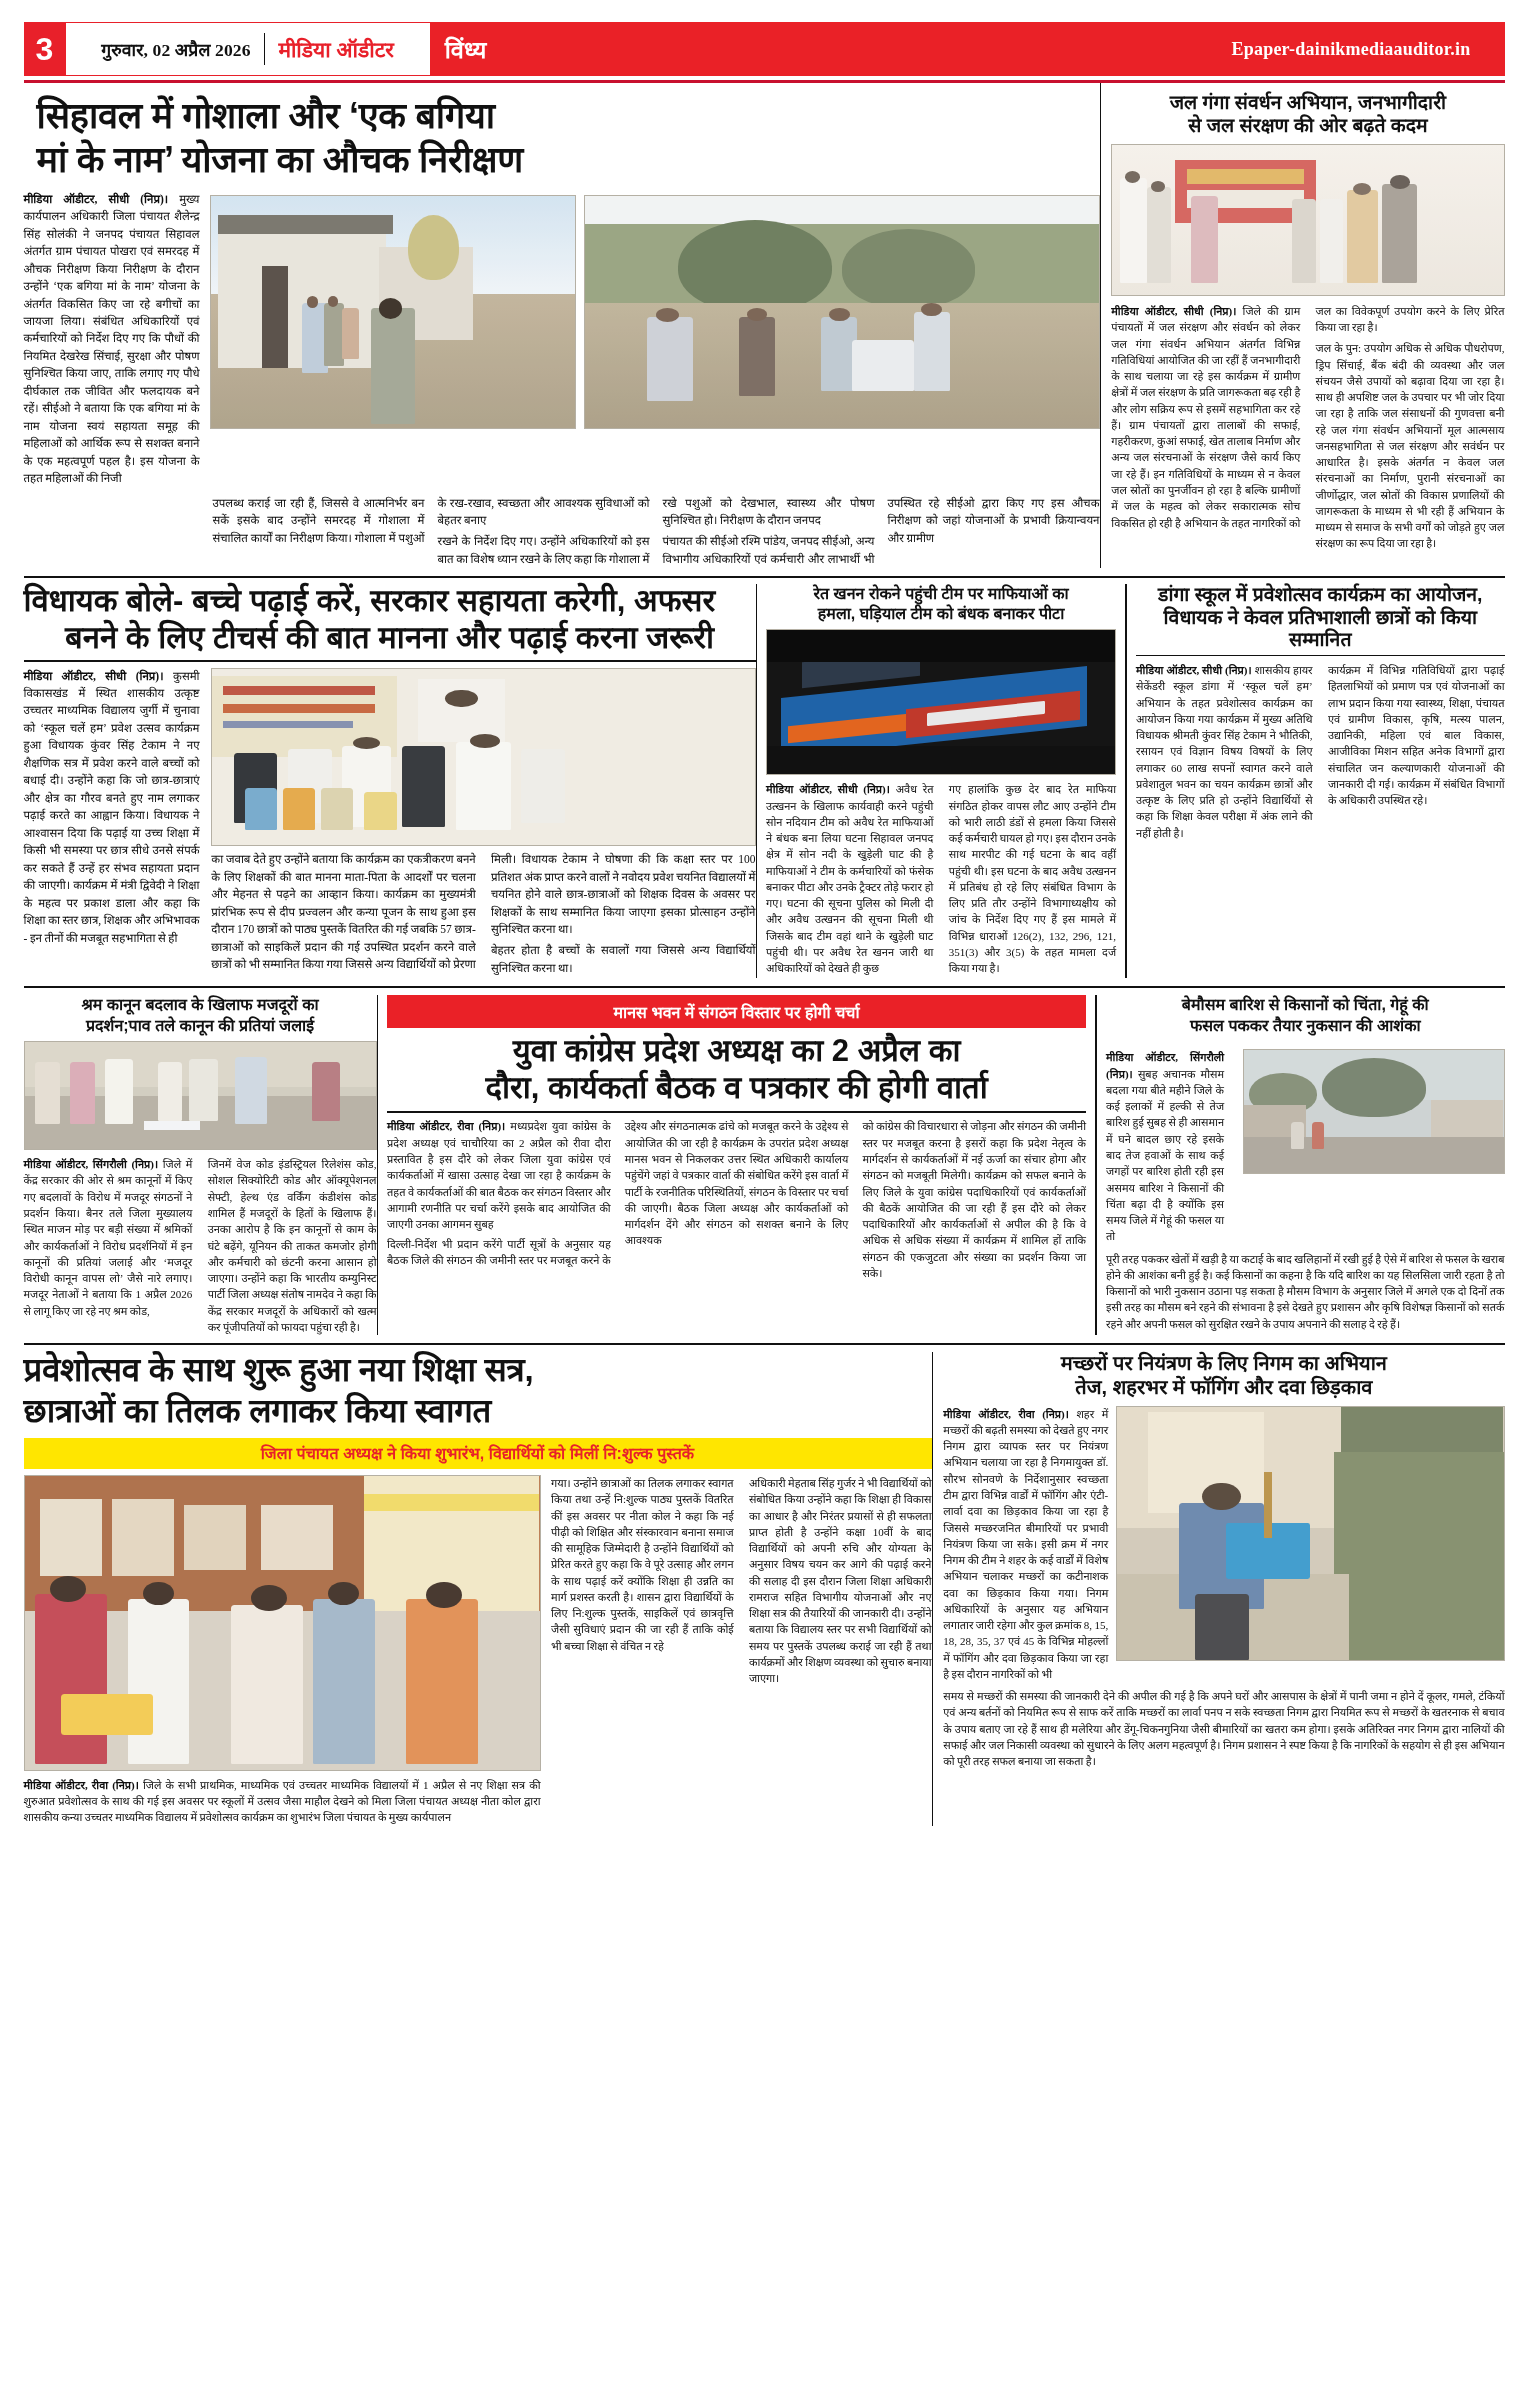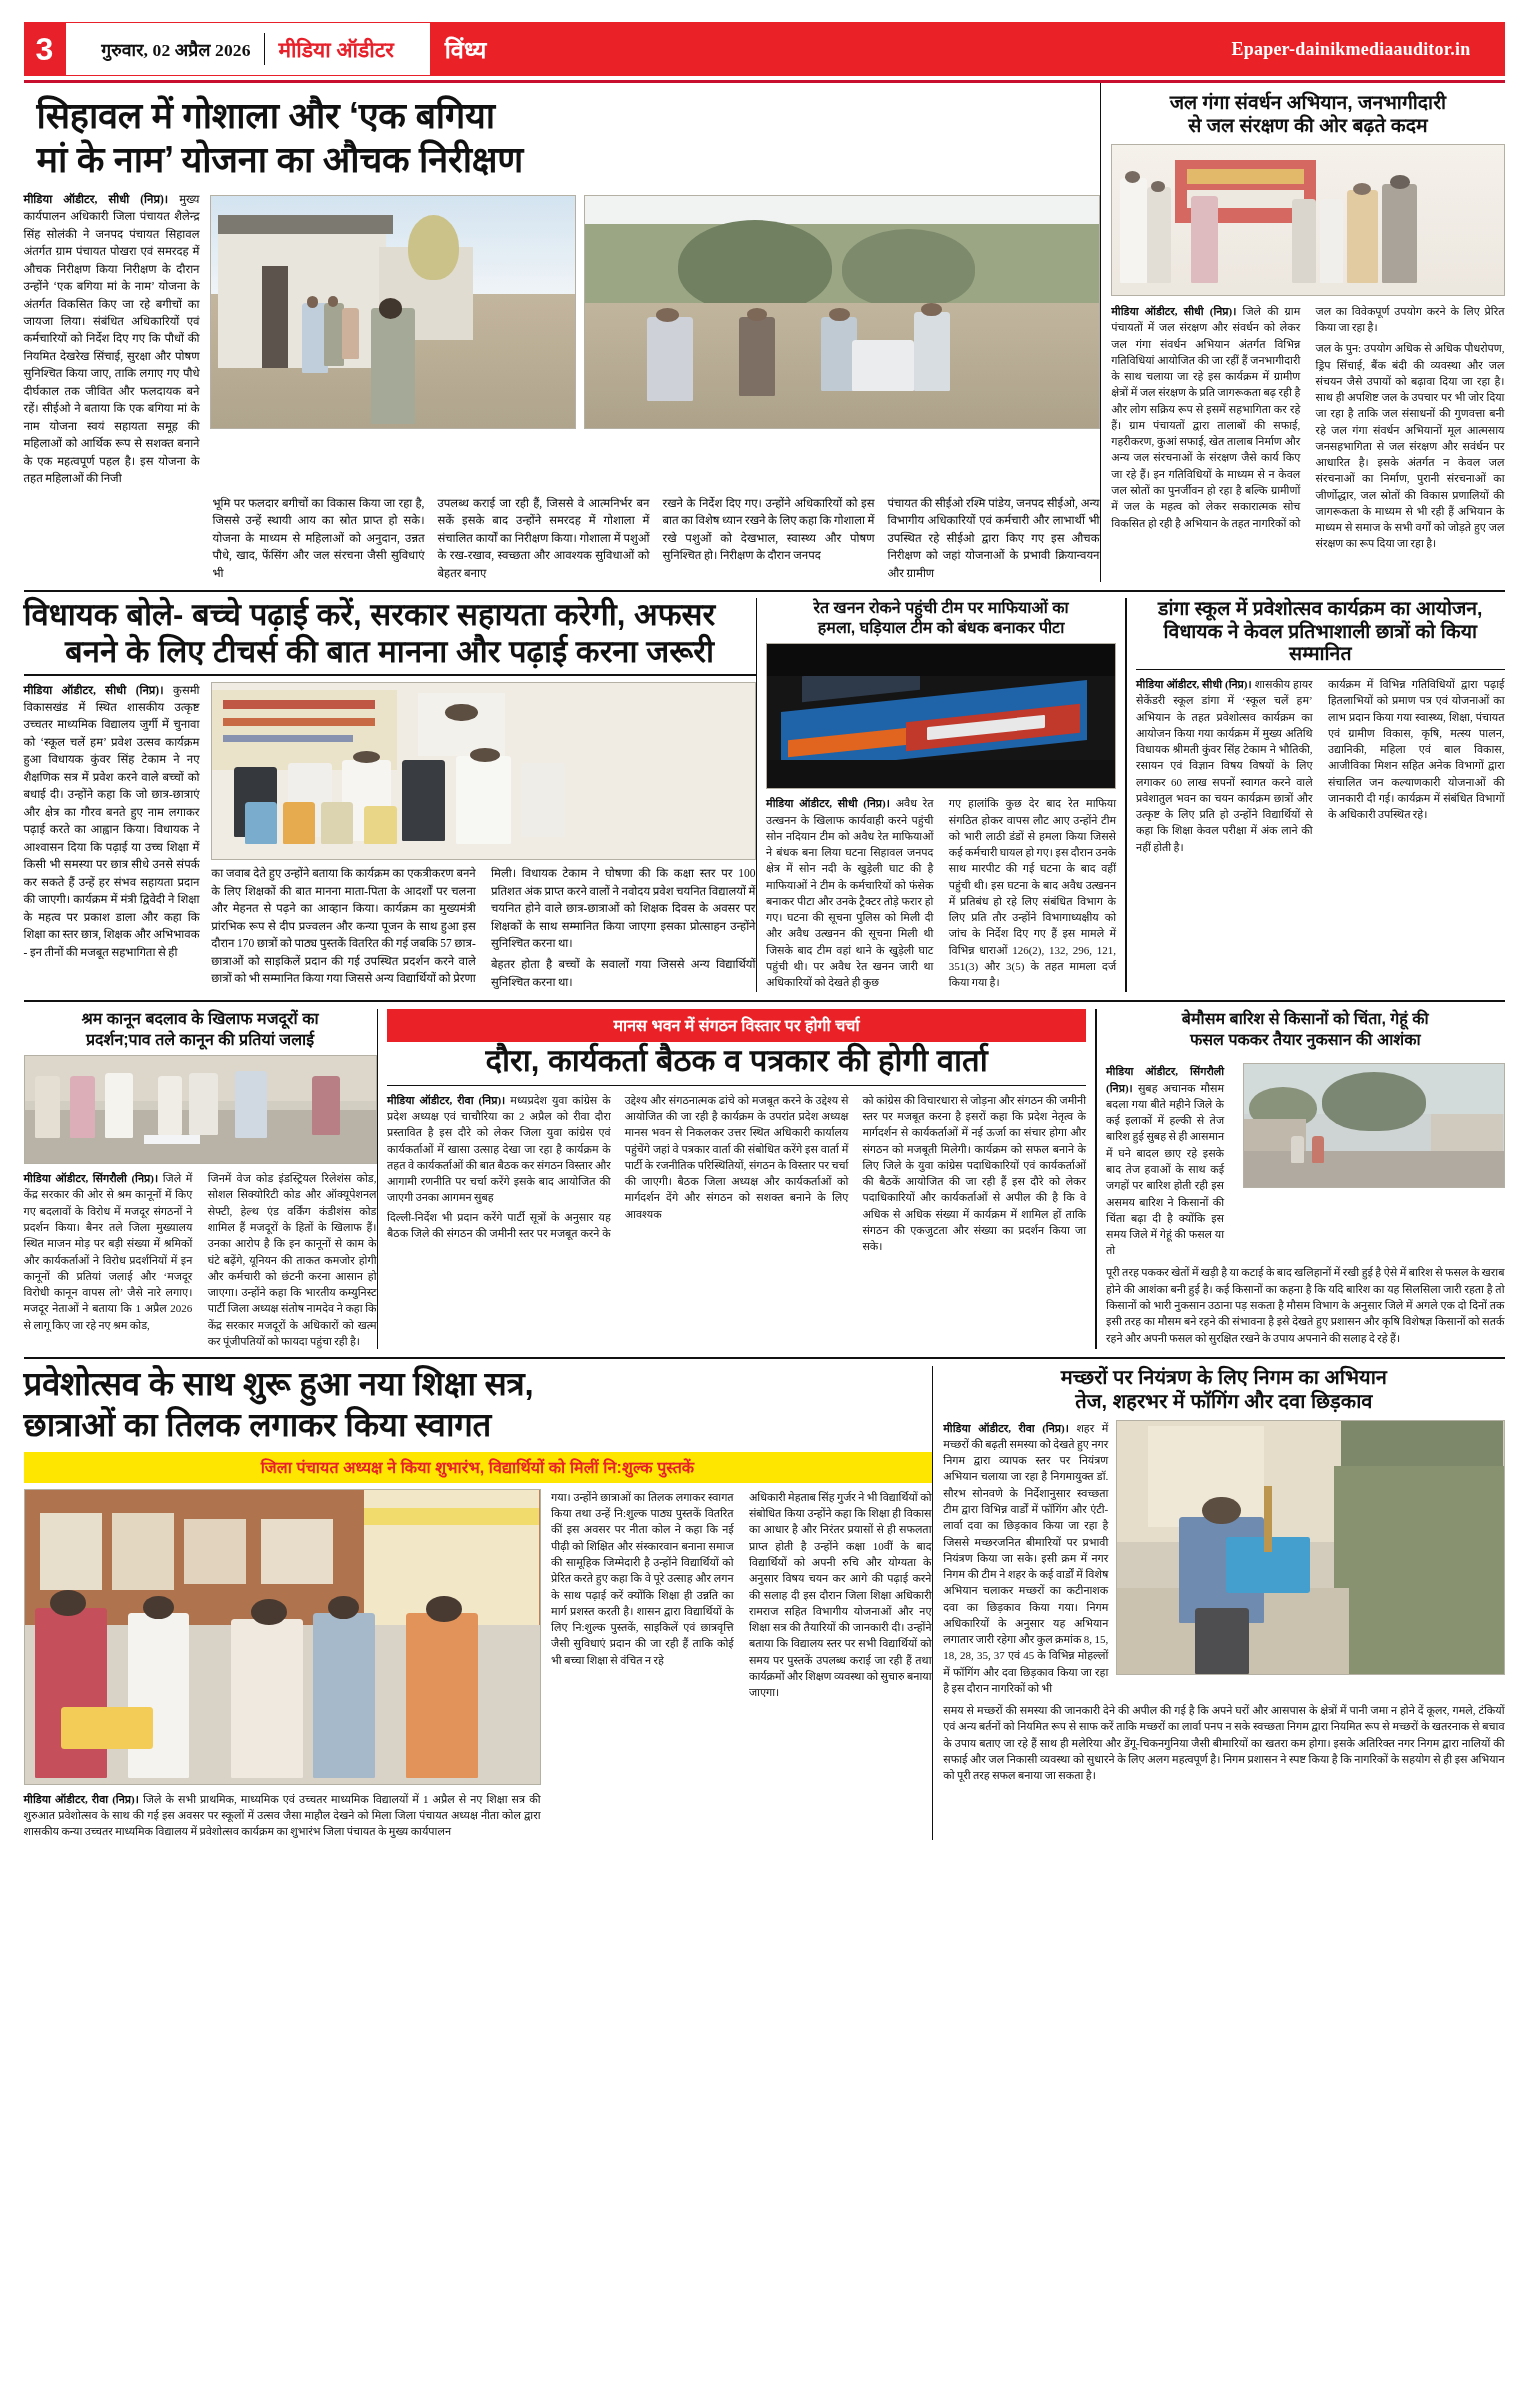--- a/index.html
+++ b/index.html
@@ -194,21 +194,20 @@
               <div class="wash" style="background:rgba(255,255,255,.12);"></div>
             </div>
           </div>
         </div>
       </div>
 
       <div style="display:flex;gap:13px;margin-top:7px;padding-left:0;">
         <div style="flex:0 0 176px;"></div>
         <div style="flex:1;">
           <div class="cols4">
-            <p class="body-txt" style="margin:0 0 3.5px 0;">भूमि पर फलदार बगीचों का विकास किया जा रहा है, जिससे उन्हें स्थायी आय का स्रोत प्राप्त हो सके। योजना के माध्यम से महिलाओं को अनुदान, उन्नत पौधे, खाद, फेंसिंग और जल संरचना जैसी सुविधाएं भी</p>
             <p class="body-txt" style="margin:0 0 3.5px 0;">उपलब्ध कराई जा रही हैं, जिससे वे आत्मनिर्भर बन सकें इसके बाद उन्होंने समरदह में गोशाला में संचालित कार्यों का निरीक्षण किया। गोशाला में पशुओं के रख-रखाव, स्वच्छता और आवश्यक सुविधाओं को बेहतर बनाए</p>
             <p class="body-txt" style="margin:0 0 3.5px 0;">रखने के निर्देश दिए गए। उन्होंने अधिकारियों को इस बात का विशेष ध्यान रखने के लिए कहा कि गोशाला में रखे पशुओं को देखभाल, स्वास्थ्य और पोषण सुनिश्चित हो। निरीक्षण के दौरान जनपद</p>
             <p class="body-txt" style="margin:0;">पंचायत की सीईओ रश्मि पांडेय, जनपद सीईओ, अन्य विभागीय अधिकारियों एवं कर्मचारी और लाभार्थी भी उपस्थित रहे सीईओ द्वारा किए गए इस औचक निरीक्षण को जहां योजनाओं के प्रभावी क्रियान्वयन और ग्रामीण</p>
           </div>
         </div>
       </div>
     </div>
 
     <div class="vrule"></div>
 
@@ -364,20 +363,21 @@
           <span>जिले में केंद्र सरकार की ओर से श्रम कानूनों में किए गए बदलावों के विरोध में मजदूर संगठनों ने प्रदर्शन किया। बैनर तले जिला मुख्यालय स्थित माजन मोड़ पर बड़ी संख्या में श्रमिकों और कार्यकर्ताओं ने विरोध प्रदर्शनियों में इन कानूनों की प्रतियां जलाई और ‘मजदूर विरोधी कानून वापस लो’ जैसे नारे लगाए। मजदूर नेताओं ने बताया कि 1 अप्रैल 2026 से लागू किए जा रहे नए श्रम कोड,</span>
         </p>
         <p class="body-txt tight" style="margin:0;">जिनमें वेज कोड इंडस्ट्रियल रिलेशंस कोड, सोशल सिक्योरिटी कोड और ऑक्यूपेशनल सेफ्टी, हेल्थ एंड वर्किंग कंडीशंस कोड शामिल हैं मजदूरों के हितों के खिलाफ हैं। उनका आरोप है कि इन कानूनों से काम के घंटे बढ़ेंगे, यूनियन की ताकत कमजोर होगी और कर्मचारी को छंटनी करना आसान हो जाएगा। उन्होंने कहा कि भारतीय कम्युनिस्ट पार्टी जिला अध्यक्ष संतोष नामदेव ने कहा कि केंद्र सरकार मजदूरों के अधिकारों को खत्म कर पूंजीपतियों को फायदा पहुंचा रही है।</p>
       </div>
     </div>
 
     <div class="vrule"></div>
 
     <div class="low-b">
       <div class="red-bar">मानस भवन में संगठन विस्तार पर होगी चर्चा</div>
+      <div class="sec-head h-big" style="margin-top:5.9px;">युवा कांग्रेस प्रदेश अध्यक्ष का 2 अप्रैल का</div>
       <div class="sec-head h-big" style="margin-top:2.4px;">दौरा, कार्यकर्ता बैठक व पत्रकार की होगी वार्ता</div>
       <div class="hr-blk2" style="margin:5.9px 0;"></div>
 
       <div class="cols3">
         <p class="body-txt tight" style="margin:0 0 3.5px 0;">
           <span class="lead">मीडिया ऑडीटर, रीवा (निप्र)।</span>
           <span>मध्यप्रदेश युवा कांग्रेस के प्रदेश अध्यक्ष एवं चाचौरिया का 2 अप्रैल को रीवा दौरा प्रस्तावित है इस दौरे को लेकर जिला युवा कांग्रेस एवं कार्यकर्ताओं में खासा उत्साह देखा जा रहा है कार्यक्रम के तहत वे कार्यकर्ताओं की बात बैठक कर संगठन विस्तार और आगामी रणनीति पर चर्चा करेंगे इसके बाद आयोजित की जाएगी उनका आगमन सुबह</span>
         </p>
         <p class="body-txt tight" style="margin:0 0 3.5px 0;">दिल्ली-निर्देश भी प्रदान करेंगे पार्टी सूत्रों के अनुसार यह बैठक जिले की संगठन की जमीनी स्तर पर मजबूत करने के उद्देश्य और संगठनात्मक ढांचे को मजबूत करने के उद्देश्य से आयोजित की जा रही है कार्यक्रम के उपरांत प्रदेश अध्यक्ष मानस भवन से निकलकर उत्तर स्थित अधिकारी कार्यालय पहुंचेंगे जहां वे पत्रकार वार्ता की संबोधित करेंगे इस वार्ता में पार्टी के रजनीतिक परिस्थितियों, संगठन के विस्तार पर चर्चा की जाएगी। बैठक जिला अध्यक्ष और कार्यकर्ताओं को मार्गदर्शन देंगे और संगठन को सशक्त बनाने के लिए आवश्यक</p>
         <p class="body-txt tight" style="margin:0;">को कांग्रेस की विचारधारा से जोड़ना और संगठन की जमीनी स्तर पर मजबूत करना है इसरों कहा कि प्रदेश नेतृत्व के मार्गदर्शन से कार्यकर्ताओं में नई ऊर्जा का संचार होगा और संगठन को मजबूती मिलेगी। कार्यक्रम को सफल बनाने के लिए जिले के युवा कांग्रेस पदाधिकारियों एवं कार्यकर्ताओं की बैठकें आयोजित की जा रही हैं इस दौरे को लेकर पदाधिकारियों और कार्यकर्ताओं से अपील की है कि वे अधिक से अधिक संख्या में कार्यक्रम में शामिल हों ताकि संगठन की एकजुटता और संख्या का प्रदर्शन किया जा सके।</p>

